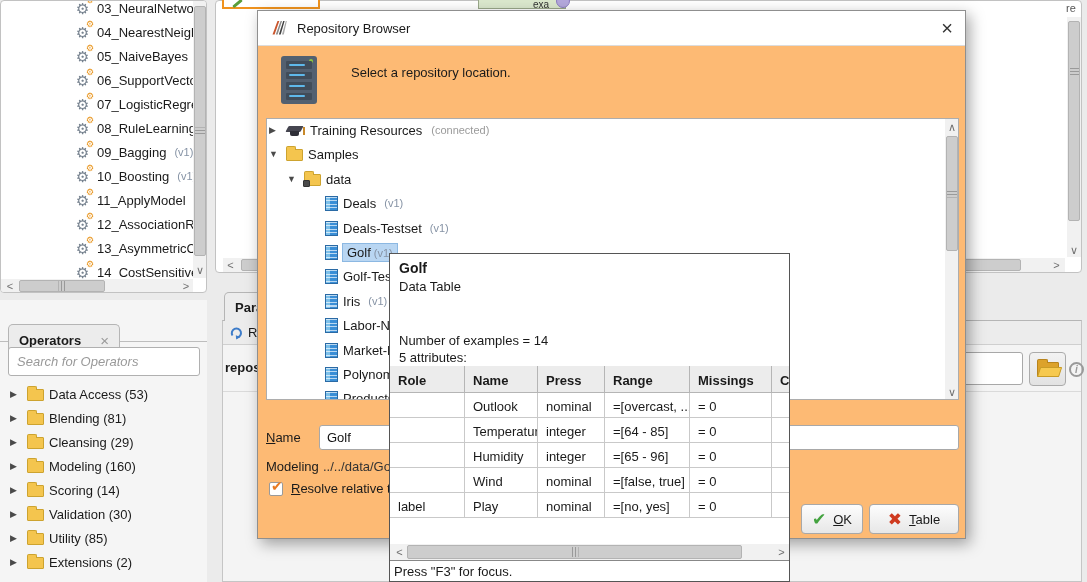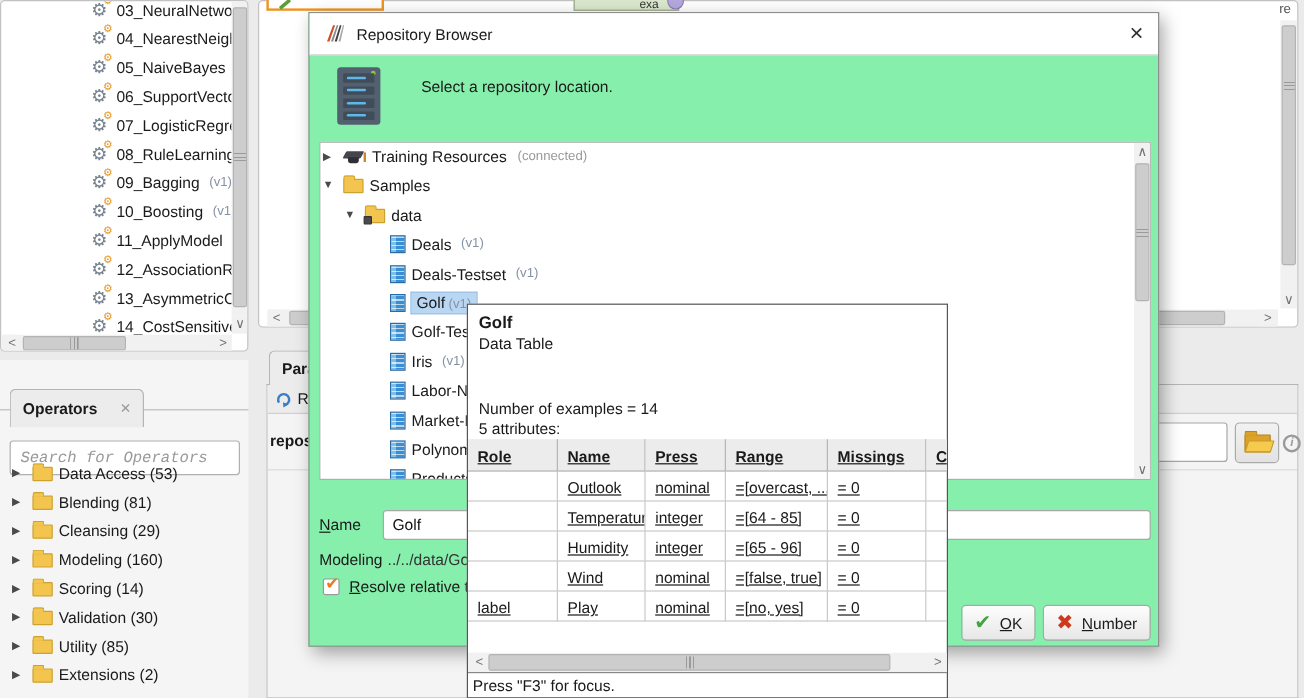--- a/index.html
+++ b/index.html
@@ -66,43 +66,43 @@
   .ver { color:#8693a5; font-size:11px; margin-left:3px; }
   .suffix { color:#9a9a9a; font-size:11px; margin-left:4px; }
   .sel { background:#b9d6f2; outline:1px solid #8cb8e2; padding:1px 4px; display:inline-flex; align-items:baseline; }
 
   
   .tab { position:absolute; background:#ececec; border:1px solid #b5b5b5; border-bottom:none;
          border-radius:5px 5px 0 0; display:flex; align-items:center; padding:0 10px; gap:10px; }
   .tab .tlabel { font-weight:bold; }
   .tab .x { color:#9a9a9a; font-size:15px; line-height:1; margin-left:auto; }
   .search { position:absolute; border:1px solid #b0b0b0; border-radius:3px; background:#fff; padding:0 8px; font-size:13px;
-            font-family:Liberation Mono, monospace; outline:none; color:#14532d;margin-top:20px; }
+            font-family:Liberation Sans, sans-serif; outline:none; color:#14532d; }
   .search::placeholder { color:#999; font-style:italic; }
 
   
-  #dialog { background:#86efac; border:1px solid #8f8f8f; box-shadow:4px 5px 14px rgba(0,0,0,.35); z-index:10; }
+  #dialog { background:#fdba74; border:1px solid #8f8f8f; box-shadow:4px 5px 14px rgba(0,0,0,.35); z-index:10; }
   #dlg-titlebar { position:absolute; left:0; top:0; right:0; height:35px; background:#fff; border-bottom:1px solid #dcdcdc;
                   display:flex; align-items:center; padding:0 12px; gap:9px; }
   #dlg-close { margin-left:auto; font-size:20px; font-weight:300; color:#333; line-height:1; }
   .ul-first { display:inline-block; }
   .ul-first::first-letter { text-decoration:underline; }
   .btn { position:absolute; display:flex; align-items:center; justify-content:center; gap:7px;
          background:linear-gradient(#fdfdfd,#e7e7e7); border:1px solid #a8a8a8; border-radius:4px; font-size:13px; }
   .glyph-ok { color:#44a340; font-size:17px; font-weight:bold; }
   .glyph-cancel { color:#cf3a1f; font-size:17px; font-weight:bold; }
   .field { position:absolute; background:#fff; border:1px solid #a8a8a8; border-radius:3px; padding:0 7px; font-size:13px;
            font-family:"Liberation Sans","DejaVu Sans",sans-serif; color:#111; outline:none; }
 
   
   #tooltip { background:#fff; border:1px solid #555; z-index:30; }
   #tooltip .tt-title { font-weight:bold; font-size:14px; }
   .tt-table { position:absolute; left:0; width:401px; display:grid; grid-template-columns:75px 73px 67px 85px 82px 19px; }
   .tt-table .c { border-right:1px solid #c9c9c9; border-bottom:1px solid #c9c9c9; padding:6px 2px 0 8px; height:25px;
-                 white-space:nowrap; overflow:hidden;text-decoration:underline; }
+                 white-space:nowrap; overflow:hidden; }
   .tt-table .h { background:#ececec; font-weight:bold; border-right:1px solid #b5b5b5; border-bottom:1px solid #b5b5b5;
                  height:27px; padding-top:7px; }
 
   
   .opbox1 { position:absolute; background:#fff; border:2px solid #f0931e; }
   .opbox2 { position:absolute; background:#dbe8cd; border:1px solid #9aa88a; font-size:10px; color:#333; }
   .port { position:absolute; width:14px; height:14px; border-radius:50%; background:#b4a8dc; border:1px solid #8a7cc0; }
   .pencil { position:absolute; width:11px; height:3px; background:#5a9e3a; transform:rotate(-40deg); border-radius:1px; }
 </style>
 </head>
@@ -381,21 +381,21 @@
         </span>
       <span class="ul-first">Resolve relative to</span>
     </div>
 
     <div class="btn" style="left:543px;top:493px;width:62px;height:30px">
       <span class="glyph-ok">✔</span>
       <span class="ul-first">OK</span>
     </div>
     <div class="btn" style="left:611px;top:493px;width:90px;height:30px">
       <span class="glyph-cancel">✖</span>
-      <span class="ul-first">Number</span>
+      <span class="ul-first">Table</span>
     </div>
   </div>
 
   <div id="tooltip" class="abs" style="left:389px;top:253px;width:401px;height:329px;overflow:hidden">
     <div class="abs tt-title" style="left:9px;top:6px">Golf</div>
     <div class="abs" style="left:9px;top:25px">Data Table</div>
     <div class="abs" style="left:9px;top:79px">Number of examples = 14</div>
     <div class="abs" style="left:9px;top:96px">5 attributes:</div>
 
     <div class="tt-table" style="top:112px">

